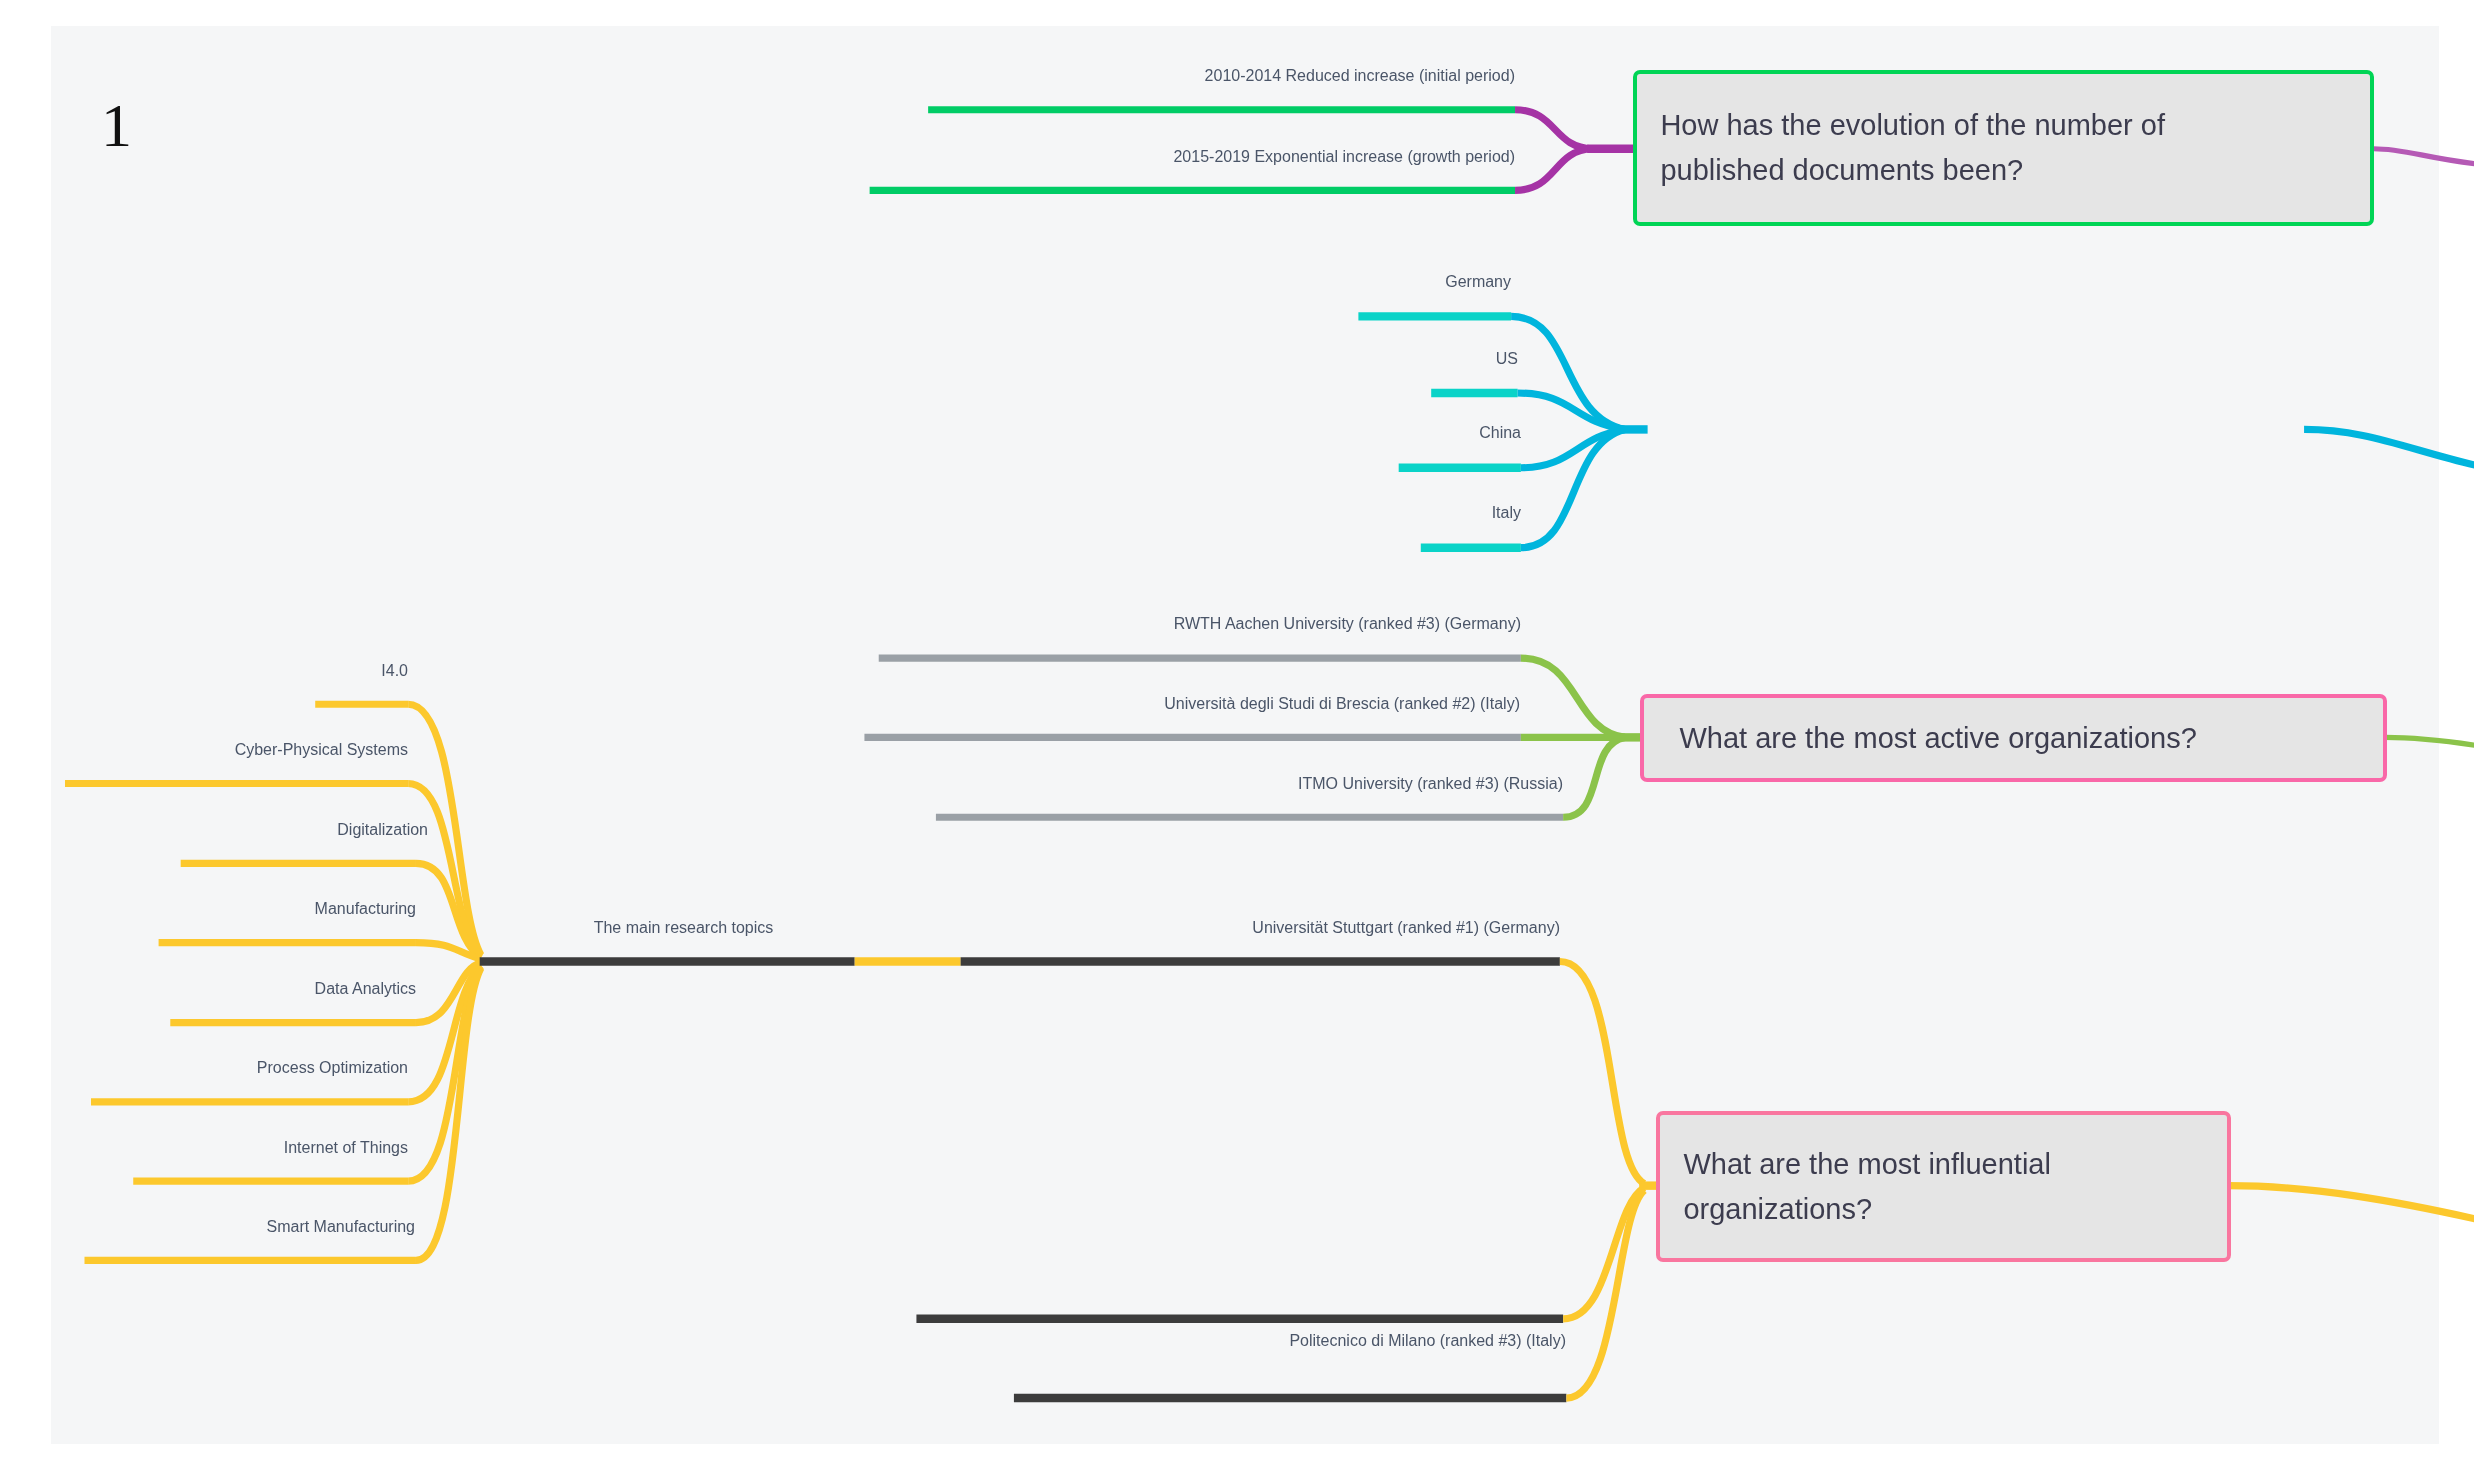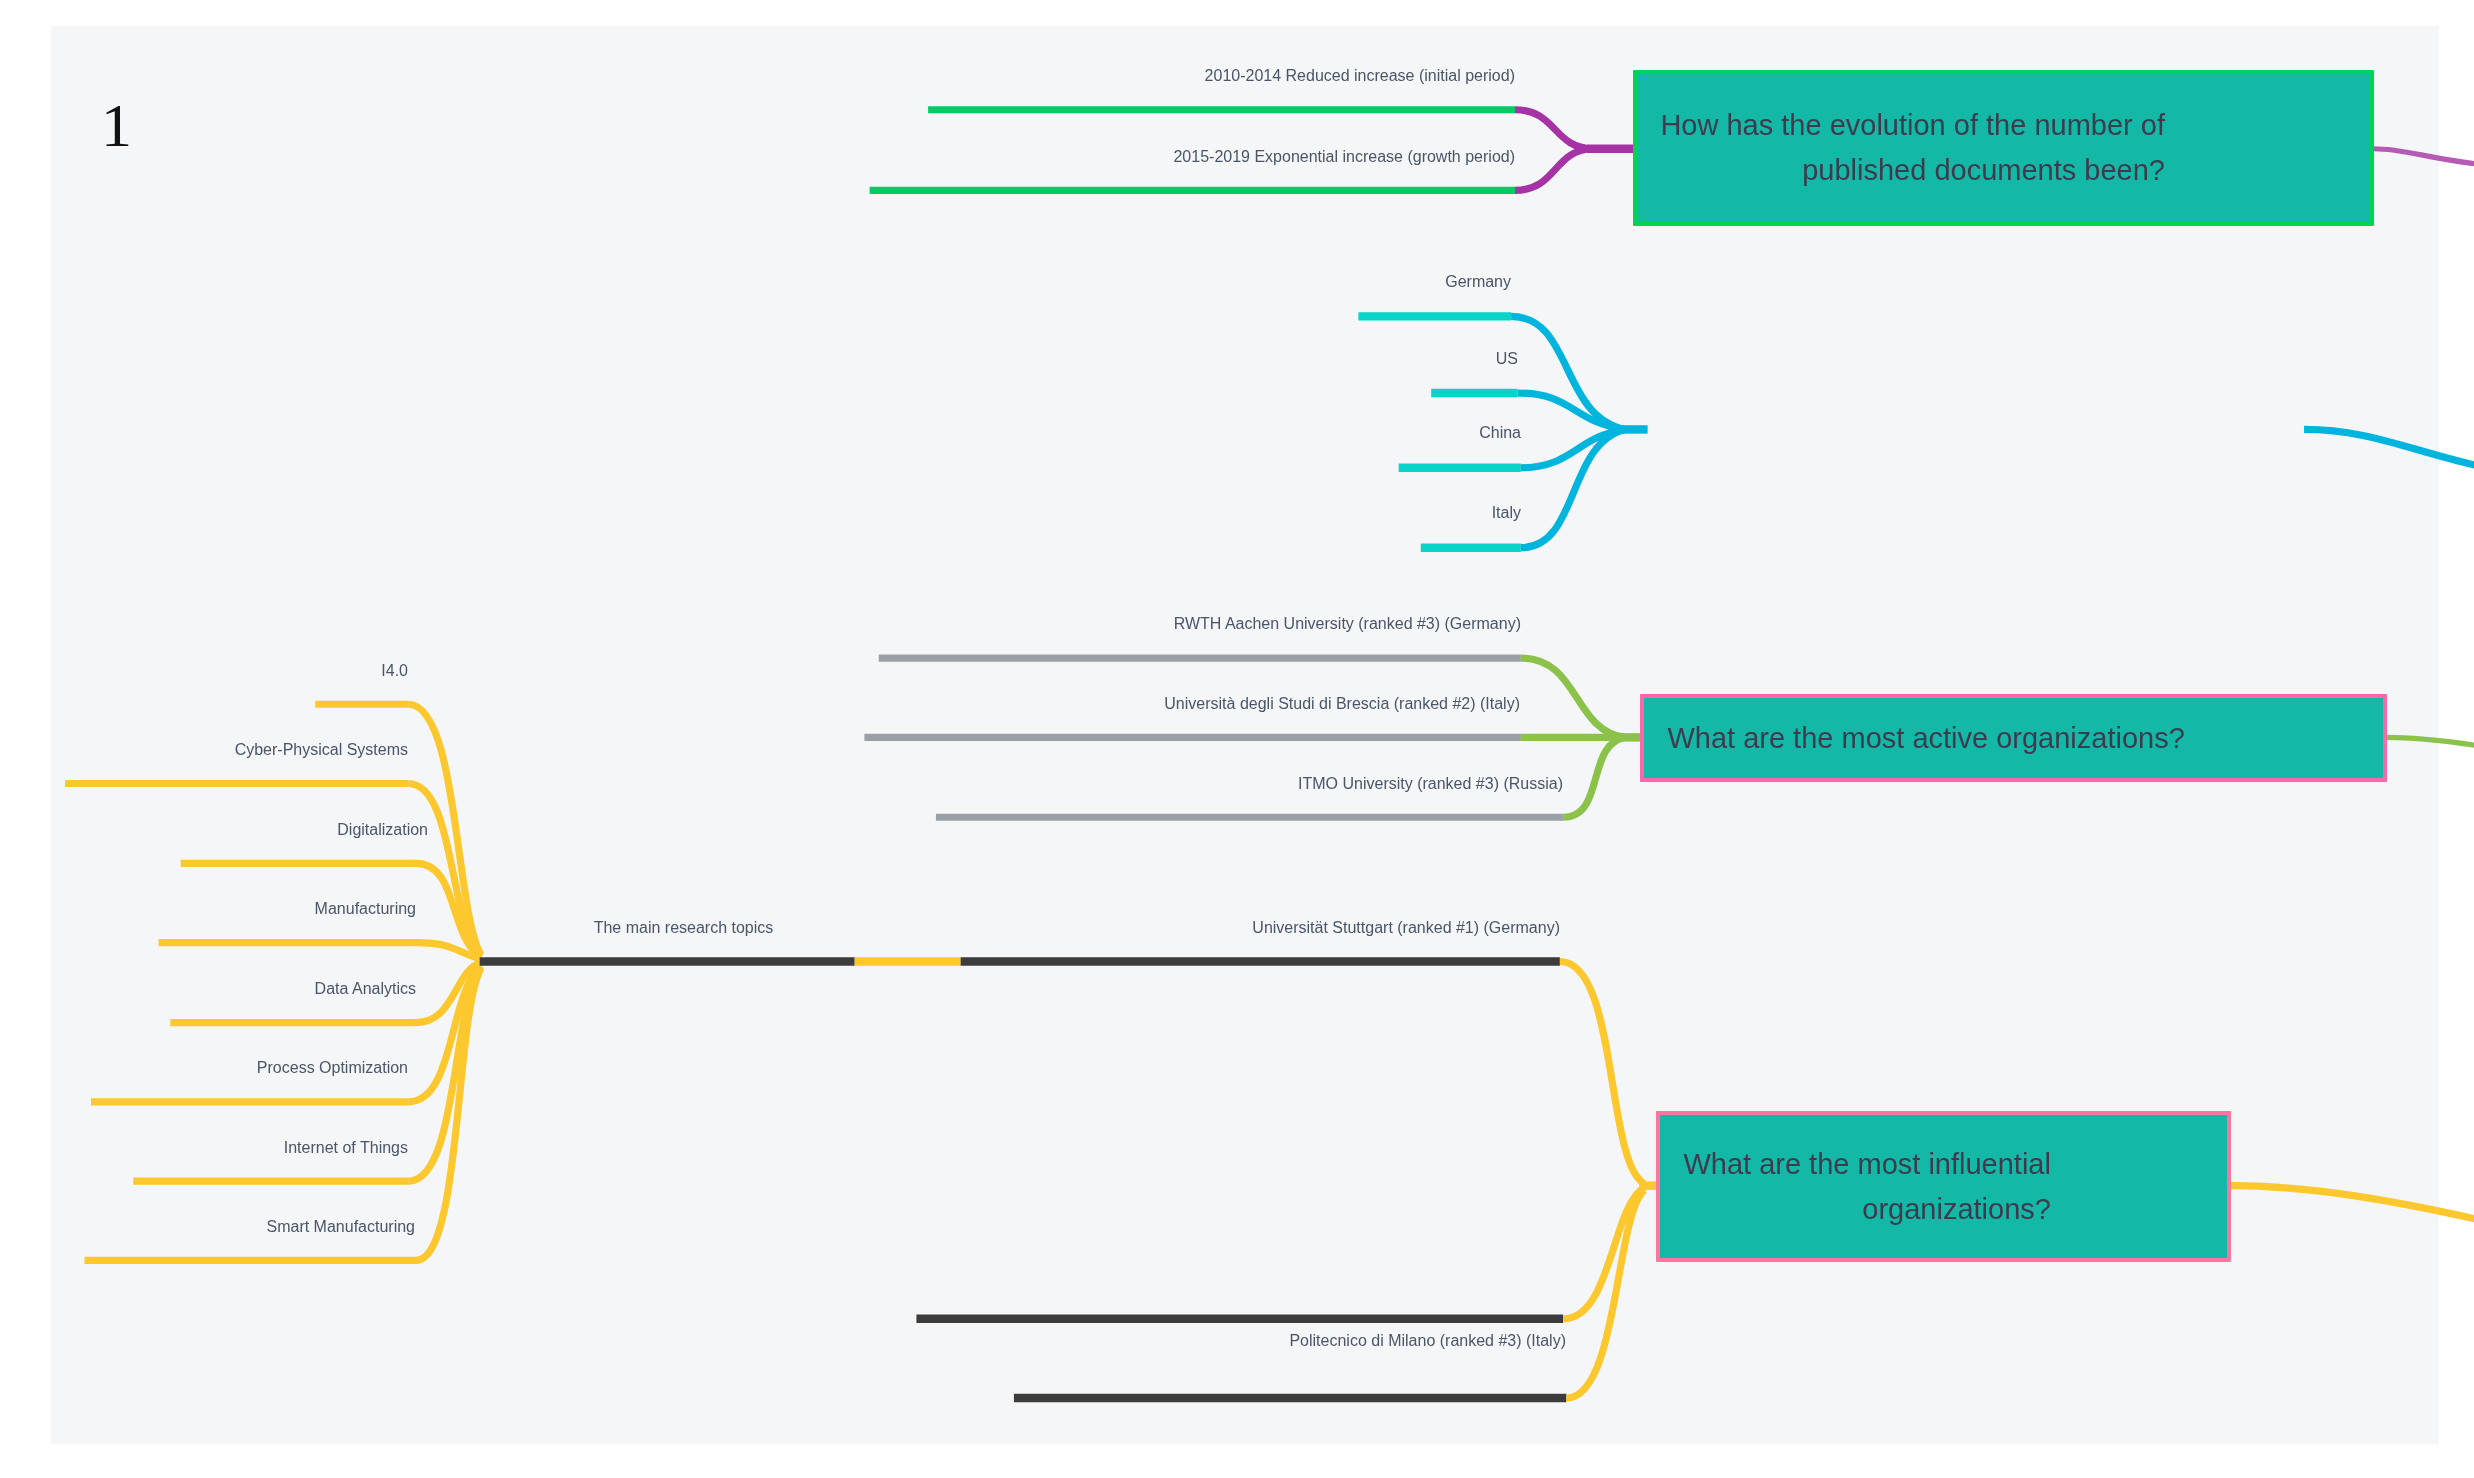--- a/index.html
+++ b/index.html
@@ -43,37 +43,36 @@
   .node-label {
     position: absolute;
     color: #4a5568;
     font-size: 16px;
     line-height: 1.15;
     white-space: nowrap;
   }
   .node-label.ralign { text-align: right; }
   .qbox {
     position: absolute;
-    background: #14b8a6;
-    border-radius: 1px;
+    background: #e5e5e5;
+    border-radius: 7px;
     box-sizing: border-box;
     display: flex;
     align-items: center;
-    text-align: right;
   }
   .qbox-text {
     color: #3c3c4e;
     font-size: 29px;
     line-height: 1.55;
     padding: 0 23.4px;
     white-space: pre-line;
   }
   .qbox.green  { border: 4.5px solid #00d455; }
   .qbox.cyan   { border: 4.5px solid #0ad3c8; }
-  .qbox.pink   { border: 4.5px solid #f968a8; }
+  .qbox.pink   { border: 4.5px solid #f968a8; padding-left: 12px; }
   .qbox.pink2  { border: 4.5px solid #f9769f; }
 </style>
 </head>
 <body>
 
 <div id="page">
   <div id="canvas"></div>
 
   <div id="figure-number">1</div>
 

